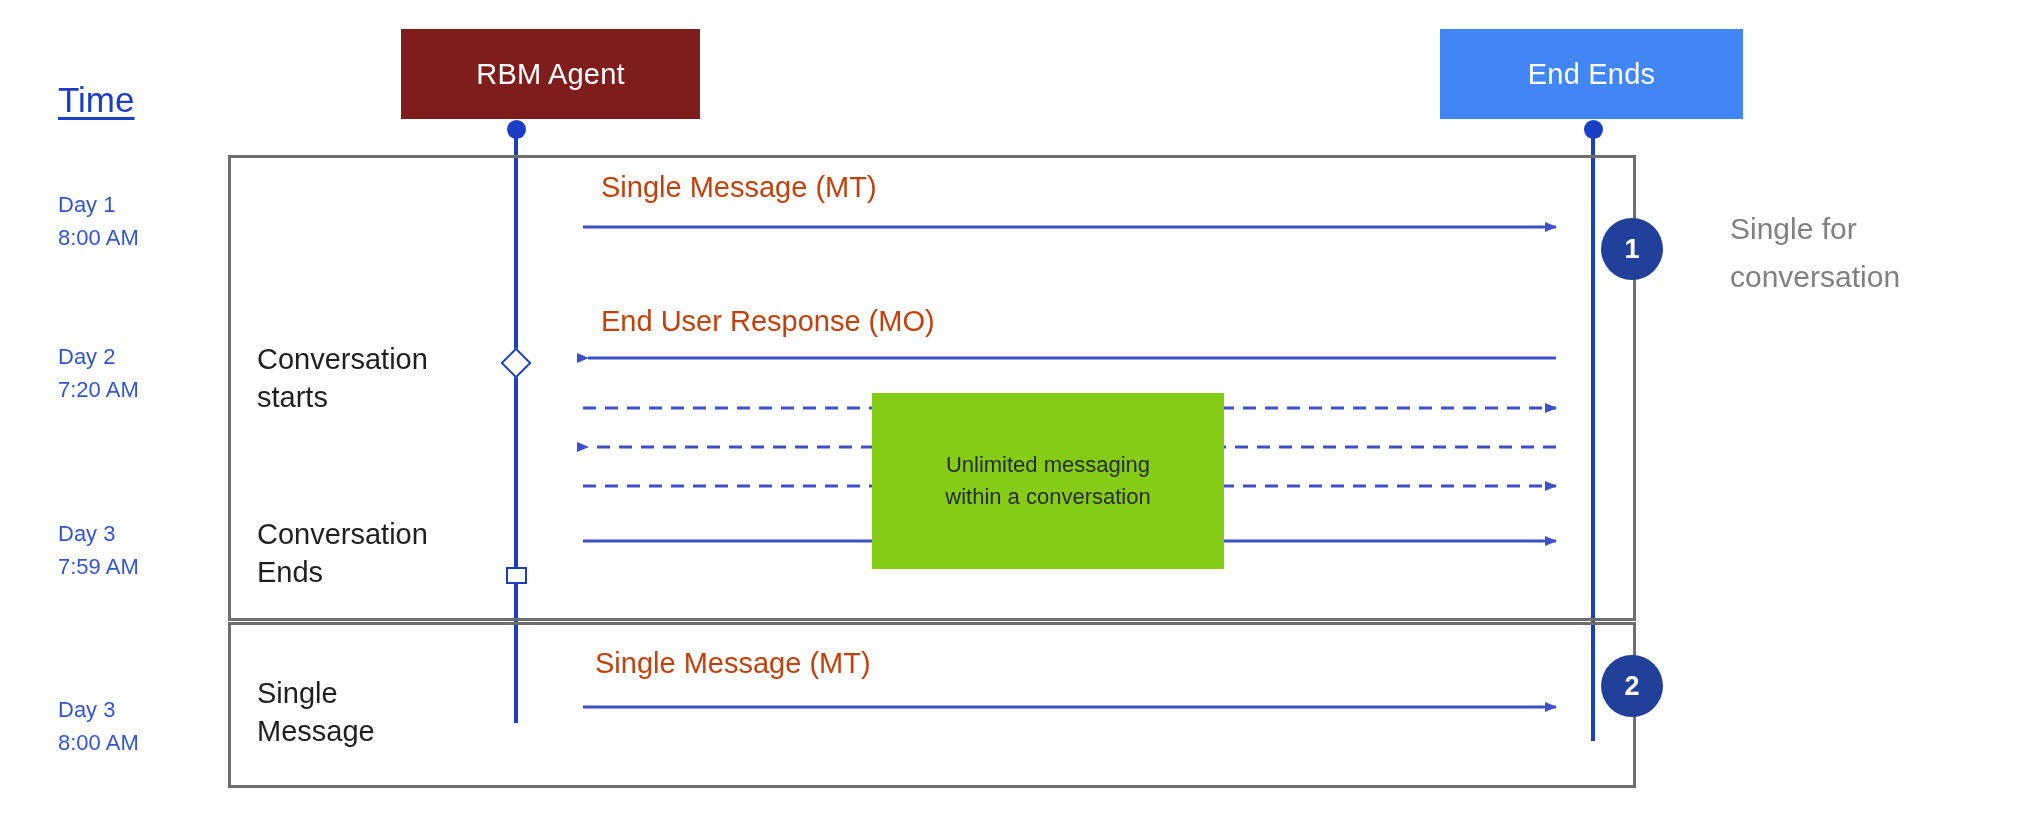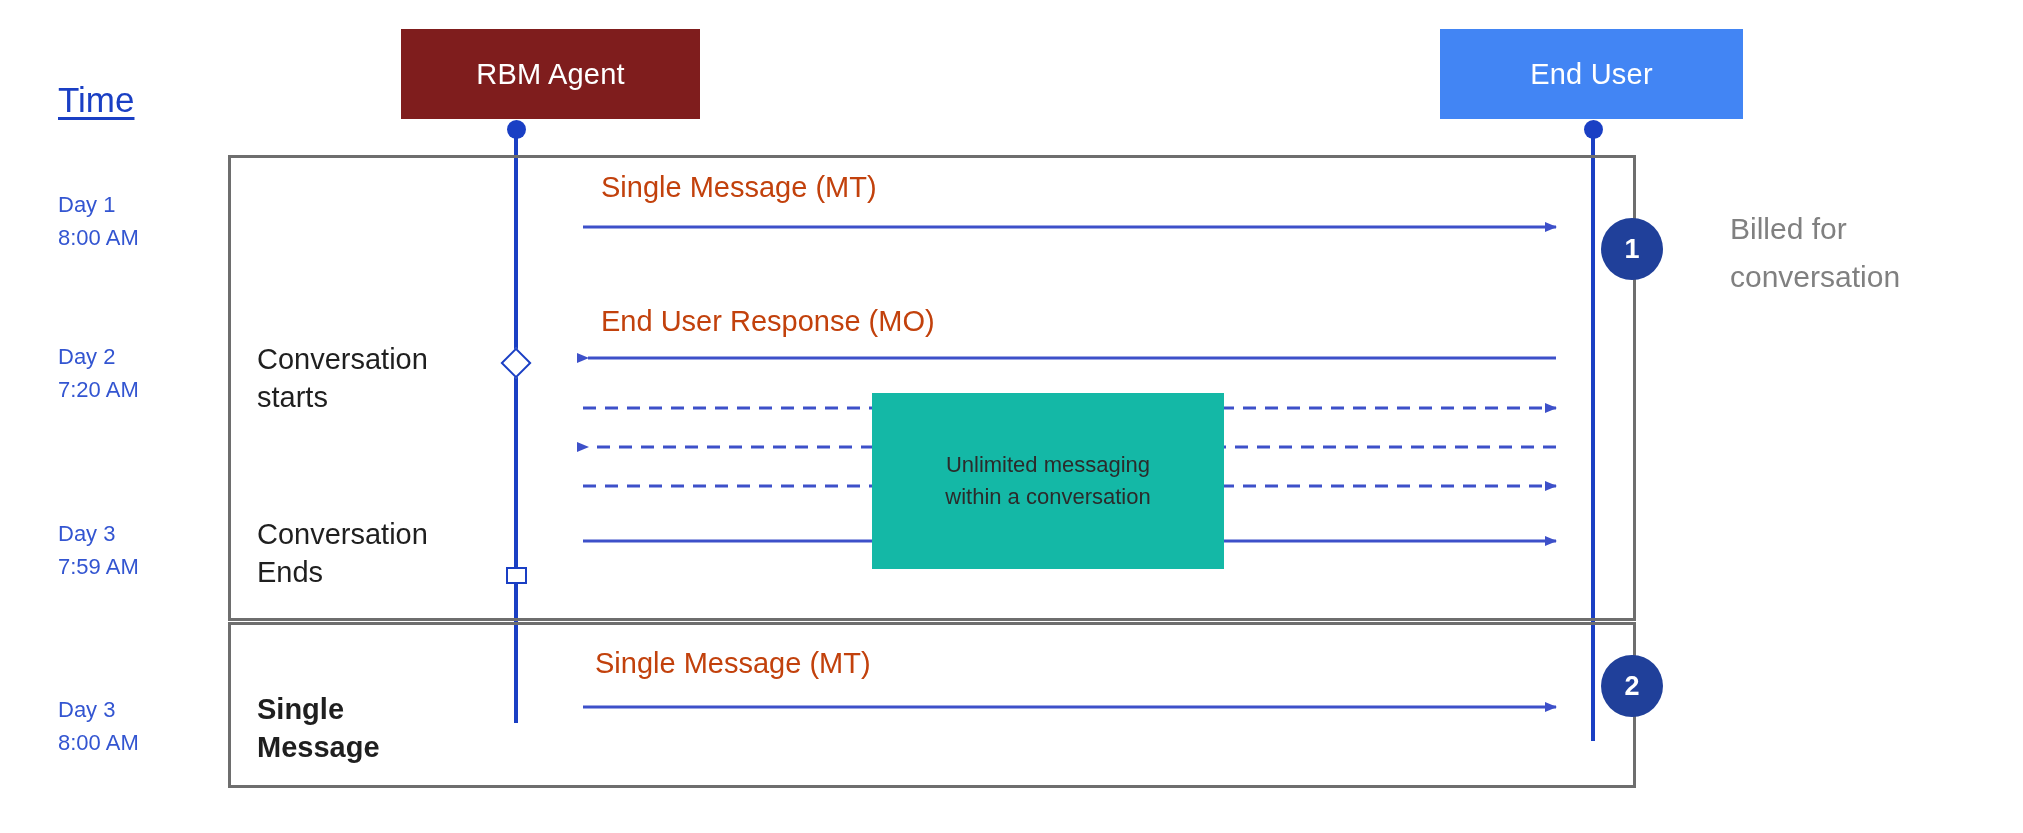--- a/index.html
+++ b/index.html
@@ -47,35 +47,35 @@
   .time-entry{position:absolute;left:58px;color:#3355D1;font-size:22px;line-height:33px;white-space:pre-line;}
   #time-0{top:188px;}
   #time-1{top:340px;}
   #time-2{top:517px;}
   #time-3{top:693px;}
 
   
   .frame-label{position:absolute;color:#1f1f1f;font-size:29px;line-height:38px;white-space:pre-line;}
   #flabel-0{left:257px;top:340px;}
   #flabel-1{left:257px;top:515px;}
-  #flabel-2{left:257px;top:690px;font-weight:bold;}
+  #flabel-2{left:257px;top:674px;}
 
   
   .msg-caption{position:absolute;color:#c2410c;font-size:29px;white-space:nowrap;}
   #cap-0{left:601px;top:171px;}
   #cap-1{left:601px;top:305px;}
   #cap-2{left:595px;top:647px;}
 
   
   #arrow-layer{position:absolute;left:0;top:0;width:2023px;height:833px;pointer-events:none;}
 
   
   #note-unlimited{
     position:absolute;left:872px;top:393px;width:352px;height:176px;
-    background:#14b8a6;display:flex;align-items:center;justify-content:center;
+    background:#84cc16;display:flex;align-items:center;justify-content:center;
     text-align:center;color:#2b2b2b;font-size:22px;line-height:32px;white-space:pre-line;
   }
 
   
   .badge{
     position:absolute;width:62px;height:62px;border-radius:50%;
     background:#20409A;color:#ffffff;font-size:27px;font-weight:bold;
     display:flex;align-items:center;justify-content:center;
   }
   #badge-1{left:1601px;top:218px;}
@@ -97,21 +97,21 @@
 7:20 AM</div>
   <div class="time-entry" id="time-2">Day 3
 7:59 AM</div>
   <div class="time-entry" id="time-3">Day 3
 8:00 AM</div>
 
   <div class="actor-box" id="actor-agent">
     <span>RBM Agent</span>
   </div>
   <div class="actor-box" id="actor-user">
-    <span>End User</span>
+    <span>End Ends</span>
   </div>
 
   <div class="lifeline-head" id="lifeline-head-agent"></div>
   <div class="lifeline" id="lifeline-agent"></div>
   <div class="lifeline-head" id="lifeline-head-user"></div>
   <div class="lifeline" id="lifeline-user"></div>
 
   <div class="frame" id="frame-conversation"></div>
   <div class="frame" id="frame-single"></div>
 
@@ -155,20 +155,20 @@
   </svg>
 
   <div id="note-unlimited">
     <span>Unlimited messaging
 within a conversation</span>
   </div>
 
   <div class="badge" id="badge-1">
     <span>1</span>
   </div>
-  <div class="billed-note" id="billed-1">Billed for
+  <div class="billed-note" id="billed-1">Single for
 conversation</div>
 
   <div class="badge" id="badge-2">
     <span>2</span>
   </div>
 
 </div>
 
 </body></html>

